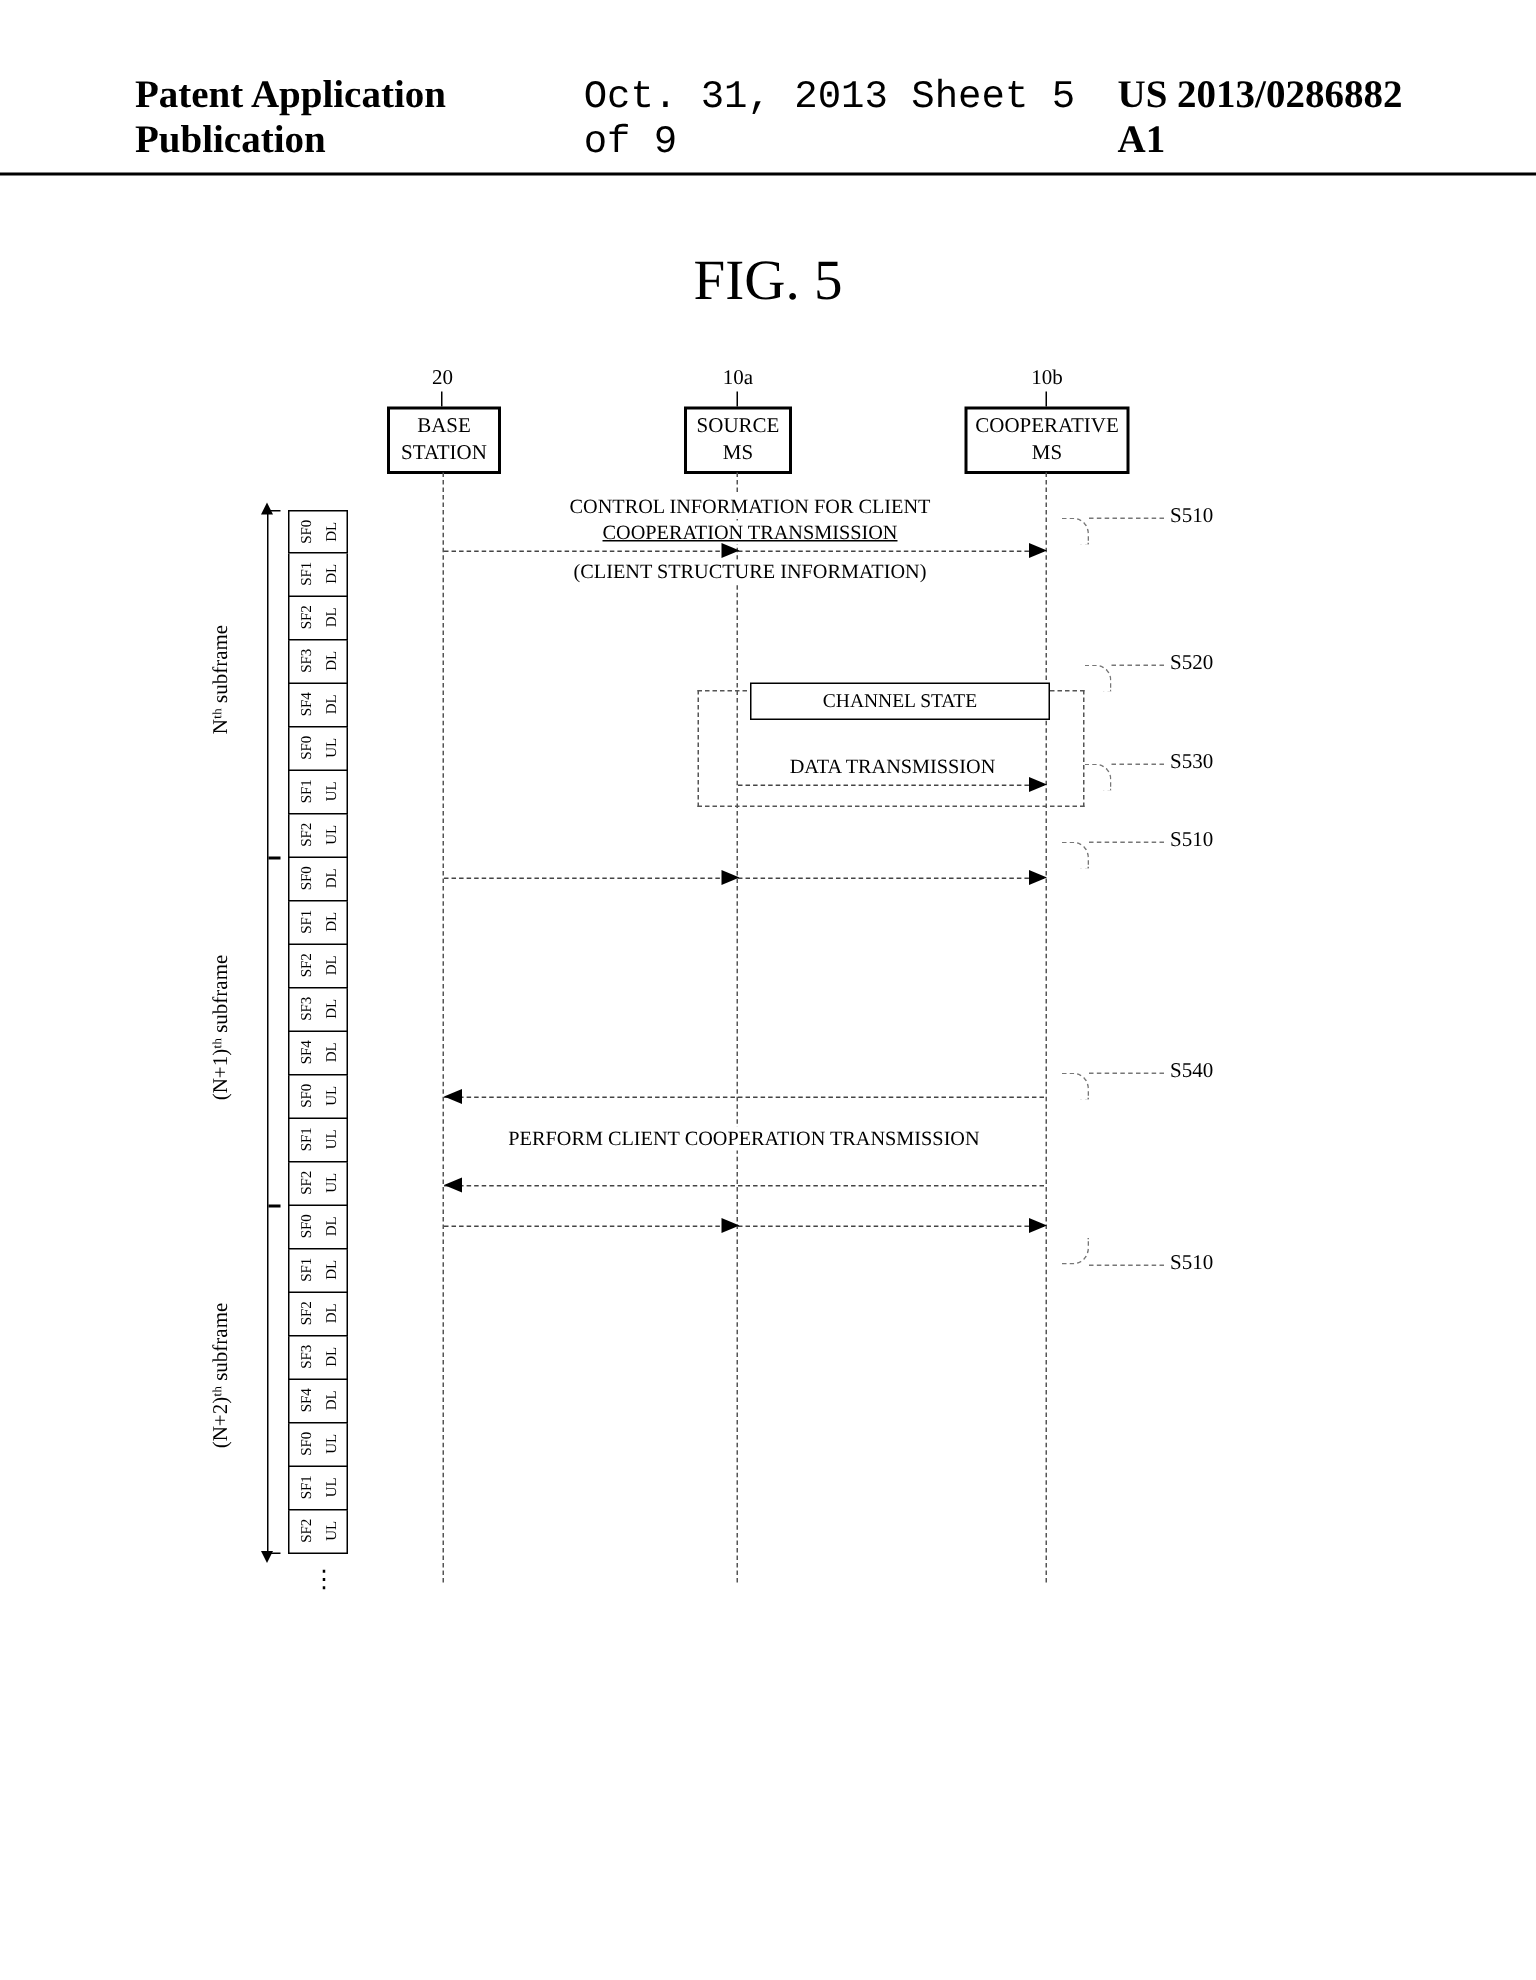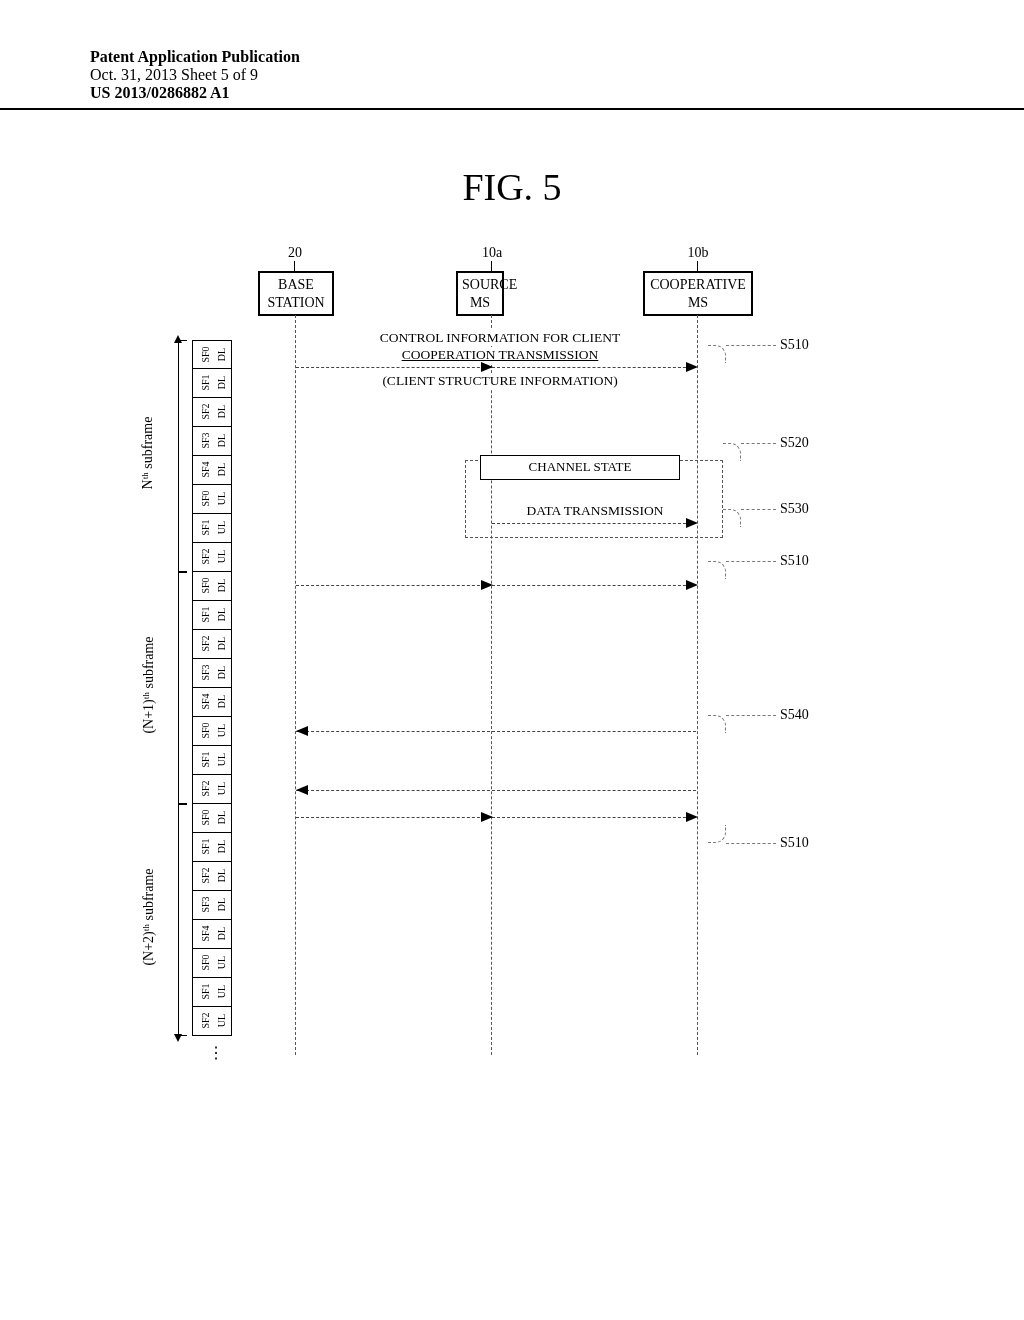--- a/index.html
+++ b/index.html
@@ -14,26 +14,25 @@
   }
   .page-header {
     position: absolute;
     top: 48px;
     left: 0;
     width: 1024px;
     padding: 0 80px 6px 90px;
     display: flex;
     justify-content: space-between;
     align-items: baseline;
-    font-size: 16px;
+    font-size: 26px;
     border-bottom: 2px solid #000;
-    flex-direction: column;
   }
   .page-header .left { font-weight: bold; }
-  .page-header .mid { font-weight: normal; }
+  .page-header .mid { font-weight: normal; font-family: Liberation Mono, monospace; }
   .page-header .right { font-weight: bold; }
 
   .fig-title {
     position: absolute;
     width: 1024px;
     text-align: center;
     top: 165px;
     font-size: 38px;
   }
 
@@ -210,21 +209,21 @@
   <div class="col-num" style="left:548px; top:0; width:40px;">10b</div>
 
   <div style="position:absolute; left:164px; top:16px; height:10px; border-left:1px solid #000;"></div>
   <div style="position:absolute; left:361px; top:16px; height:10px; border-left:1px solid #000;"></div>
   <div style="position:absolute; left:567px; top:16px; height:10px; border-left:1px solid #000;"></div>
 
   <div class="col-box" style="left:128px; top:26px; width:76px;">
     <div>BASE</div>
     <div>STATION</div>
   </div>
-  <div class="col-box" style="left:326px; top:26px; width:48px;">
+  <div class="col-box" style="left:326px; top:26px; width:72px;">
     <div>SOURCE</div>
     <div>MS</div>
   </div>
   <div class="col-box" style="left:513px; top:26px; width:110px;">
     <div>COOPERATIVE</div>
     <div>MS</div>
   </div>
 
   <div class="lifeline" style="left:165px; top:70px; height:740px;"></div>
   <div class="lifeline" style="left:361px; top:70px; height:740px;"></div>
@@ -347,21 +346,21 @@
   <div class="msg-text" style="left:210px; top:102px; width:320px;text-decoration:underline;">COOPERATION TRANSMISSION</div>
   <div class="h-dashed" style="left:166px; top:122px; width:400px;"></div>
   <div class="arrow-head-r" style="left:351px; top:117px;"></div>
   <div class="arrow-head-r" style="left:556px; top:117px;"></div>
   <div class="msg-text" style="left:210px; top:128px; width:320px;">(CLIENT STRUCTURE INFORMATION)</div>
   <div class="hook" style="left:578px; top:100px;"></div>
   <div class="leader" style="left:596px; top:100px; width:50px;"></div>
   <div class="step-label" style="left:650px; top:92px;">S510</div>
 
   <div class="group-box" style="left:335px; top:215px; width:258px; height:78px;"></div>
-  <div class="group-box-inner" style="left:350px; top:210px; width:200px;">
+  <div class="group-box-inner" style="left:370px; top:210px; width:200px;">
     <div>CHANNEL STATE</div>
   </div>
   <div class="hook" style="left:593px; top:198px;"></div>
   <div class="leader" style="left:611px; top:198px; width:35px;"></div>
   <div class="step-label" style="left:650px; top:190px;">S520</div>
 
   <div class="msg-text" style="left:385px; top:258px; width:160px;">DATA TRANSMISSION</div>
   <div class="h-dashed" style="left:362px; top:278px; width:204px;"></div>
   <div class="arrow-head-r" style="left:556px; top:273px;"></div>
   <div class="hook" style="left:593px; top:264px;"></div>
@@ -370,20 +369,21 @@
 
   <div class="h-dashed" style="left:166px; top:340px; width:400px;"></div>
   <div class="arrow-head-r" style="left:351px; top:335px;"></div>
   <div class="arrow-head-r" style="left:556px; top:335px;"></div>
   <div class="hook" style="left:578px; top:316px;"></div>
   <div class="leader" style="left:596px; top:316px; width:50px;"></div>
   <div class="step-label" style="left:650px; top:308px;">S510</div>
 
   <div class="h-dashed" style="left:166px; top:486px; width:400px;"></div>
   <div class="arrow-head-l" style="left:166px; top:481px;"></div>
+  <div class="msg-text" style="left:196px; top:506px; width:340px;">PERFORM CLIENT COOPERATION TRANSMISSION</div>
   <div class="h-dashed" style="left:166px; top:545px; width:400px;"></div>
   <div class="arrow-head-l" style="left:166px; top:540px;"></div>
   <div class="hook" style="left:578px; top:470px;"></div>
   <div class="leader" style="left:596px; top:470px; width:50px;"></div>
   <div class="step-label" style="left:650px; top:462px;">S540</div>
 
   <div class="h-dashed" style="left:166px; top:572px; width:400px;"></div>
   <div class="arrow-head-r" style="left:351px; top:567px;"></div>
   <div class="arrow-head-r" style="left:556px; top:567px;"></div>
   <div class="hook" style="left:578px; top:580px; transform:scaleY(-1);"></div>

